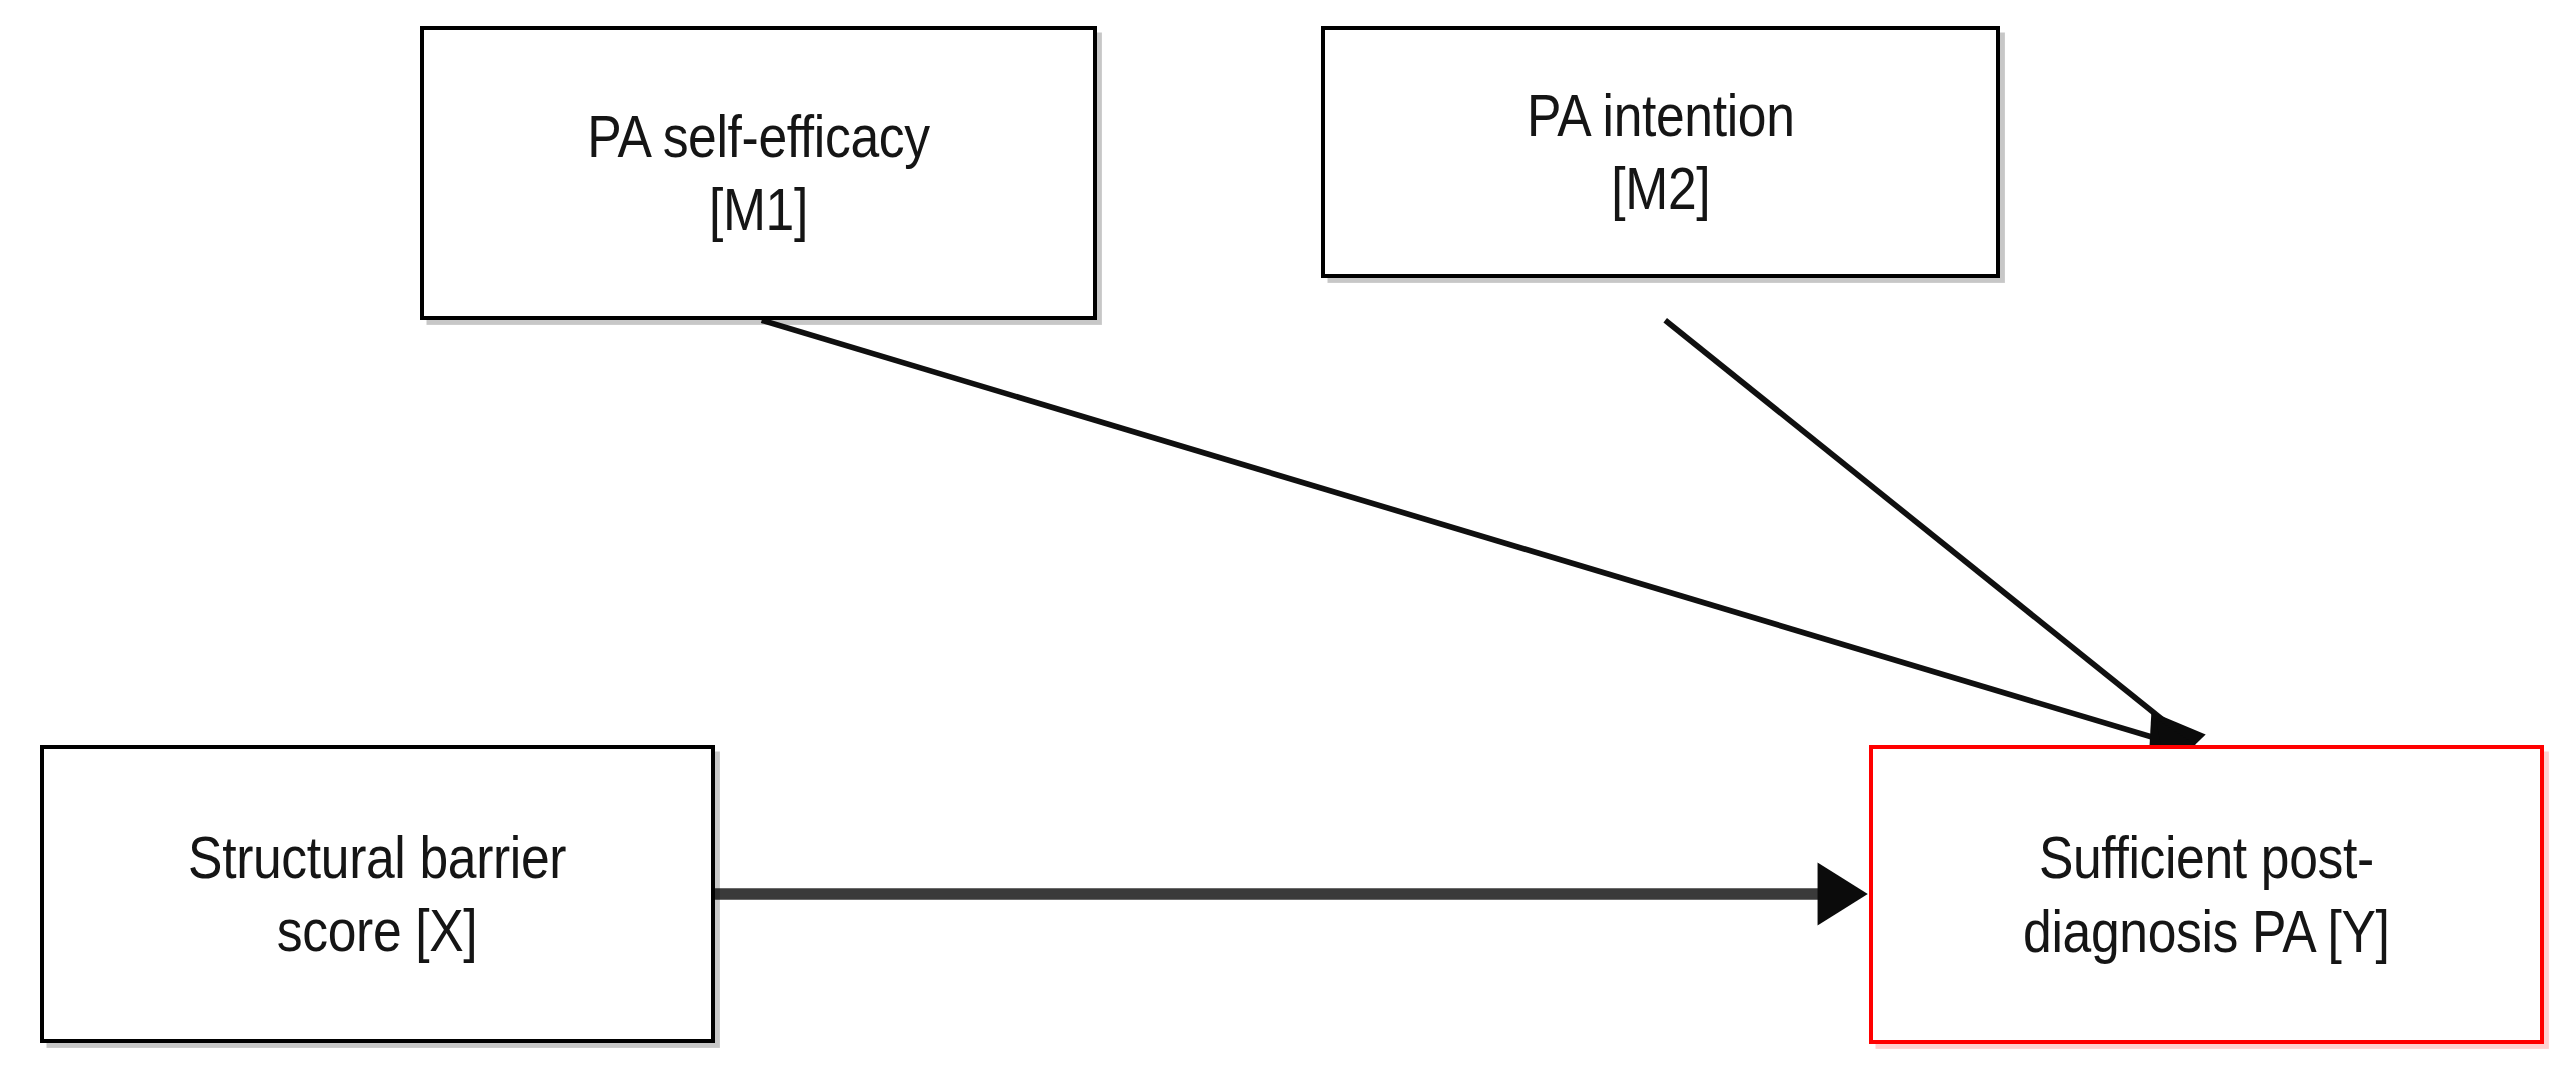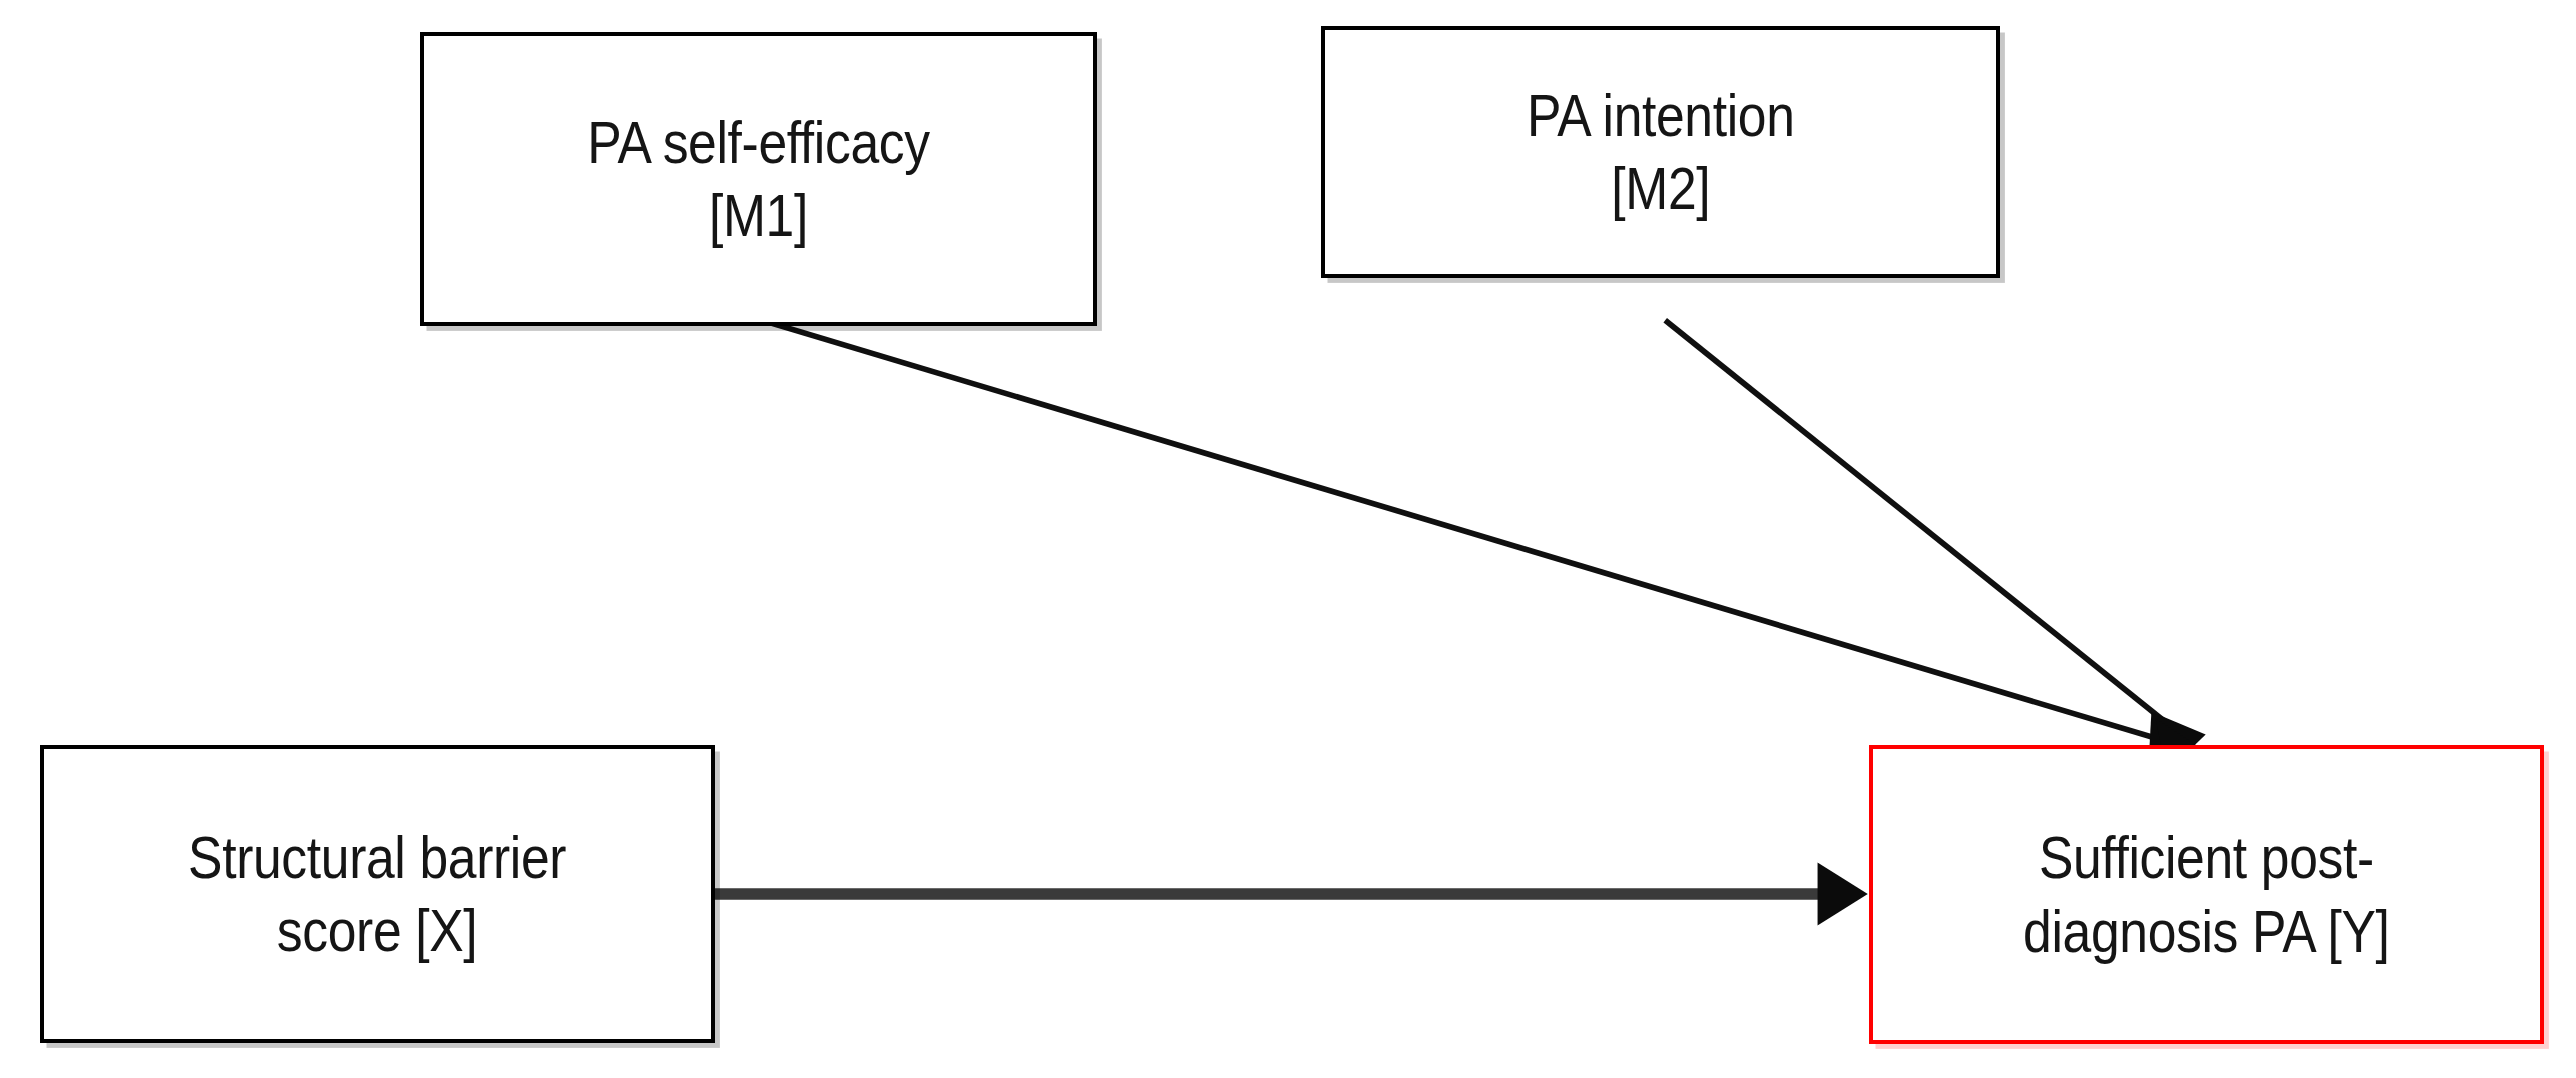--- a/index.html
+++ b/index.html
@@ -82,21 +82,21 @@
       <polygon points="2655,878 2722,906 2692,935 2652,933" fill="#0b0b0b"></polygon>
       <polygon points="2660,886 2714,922 2670,934" fill="#0b0b0b"></polygon>
     </g>
 
     <g>
       <line id="edge-x-line" x1="882" y1="1103" x2="2258" y2="1103" stroke="#3a3a3a" stroke-width="14" stroke-linecap="butt"></line>
       <polygon points="2243,1064 2305,1103 2243,1142" fill="#0b0b0b"></polygon>
     </g>
   </svg>
 
-  <div class="node node-black" id="node-m1" style="left: 420px; top: 32px; width: 677px; height: 294px; border-color: rgb(0, 0, 0); background: rgb(255, 255, 255);">
+  <div class="node node-black" id="node-m1" style="left: 420px; top: 26px; width: 677px; height: 294px; border-color: rgb(0, 0, 0); background: rgb(255, 255, 255);">
     <div class="node-label" style="color: rgb(21, 21, 21);">PA self-efficacy
 [M1]</div>
   </div>
 
   <div class="node node-black" id="node-m2" style="left: 1321px; top: 26px; width: 679px; height: 252px; border-color: rgb(0, 0, 0); background: rgb(255, 255, 255);">
     <div class="node-label" style="color: rgb(21, 21, 21);">PA intention
 [M2]</div>
   </div>
 
   <div class="node node-red" id="node-y" style="left: 1869px; top: 745px; width: 675px; height: 299px; border-color: rgb(255, 0, 0); background: rgb(255, 255, 255);">

